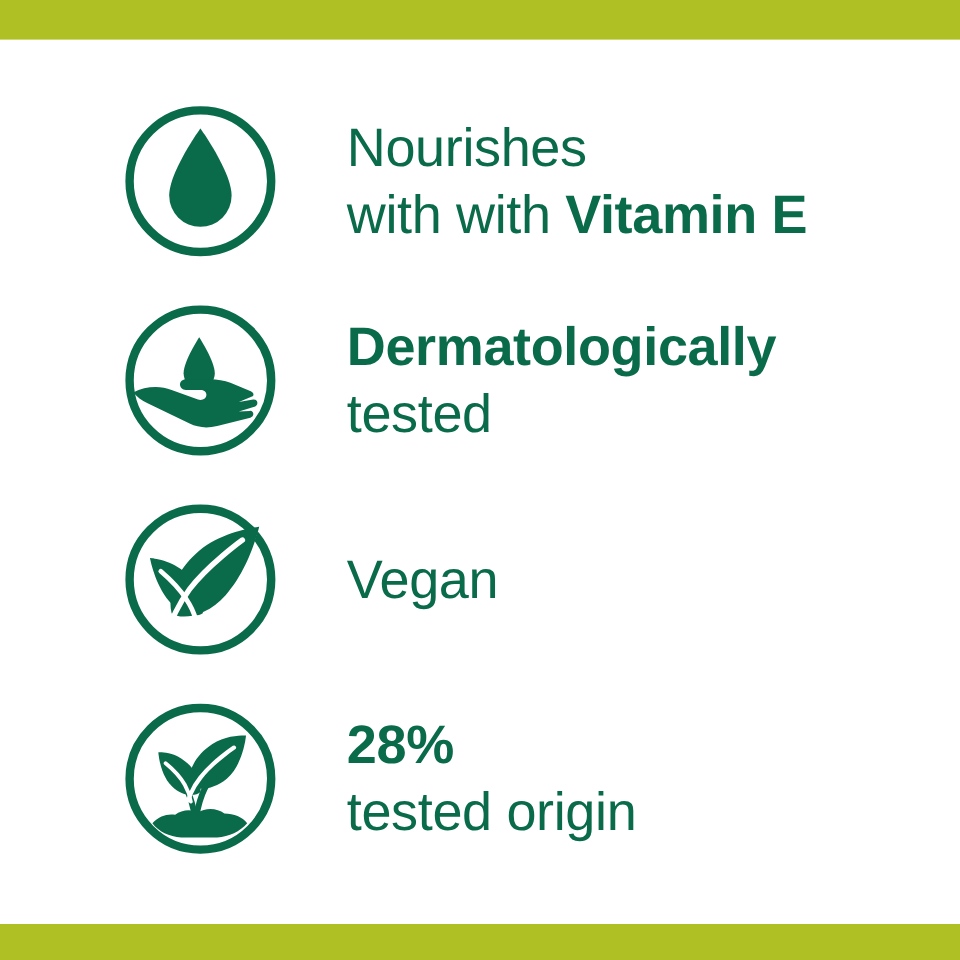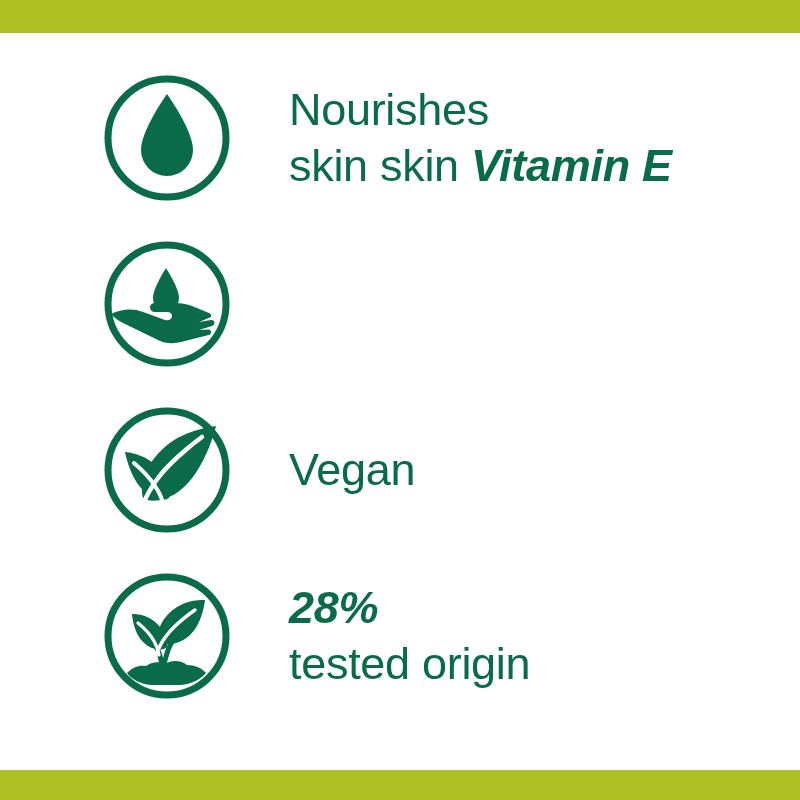--- a/index.html
+++ b/index.html
@@ -25,21 +25,21 @@
     left: 0;
     width: 800px;
     background: #AFC024;
   }
   .band-top    { top: 0;    height: 33px; }
   .band-bottom { top: 770px; height: 30px; }
 
   .features {
     position: absolute;
     left: 0;
-    top: 33px;
+    top: 46px;
     width: 800px;
     height: 737px;
     display: flex;
     flex-direction: column;
     justify-content: flex-start;
     padding-top: 22px;
     box-sizing: border-box;
   }
   .feature-row {
     display: flex;
@@ -63,21 +63,20 @@
     margin-left: 58px;
     color: #0A6B4A;
     font-size: 45px;
     line-height: 1.24;
     letter-spacing: -0.3px;
     font-weight: 400;
     max-width: 520px;
   }
   .feature-text .b {
     font-weight: 700;
-    font-style: italic;
   }
   .feature-text .line {
     display: block;
     white-space: nowrap;
   }
 </style>
 </head>
 <body>
 
 <div class="page">
@@ -88,33 +87,35 @@
 
     <div class="feature-row">
       <span class="feature-icon">
         <svg viewBox="0 0 128 128" xmlns="http://www.w3.org/2000/svg">
           <circle cx="64" cy="64" r="59" fill="none" stroke="#0A6B4A" stroke-width="7"></circle>
           <path d="M64 20 C64 20 90 56 90 76 A26 26 0 0 1 38 76 C38 56 64 20 64 20 Z" fill="#0A6B4A"></path>
         </svg>
       </span>
       <div class="feature-text">
         <span class="line"><span>Nourishes</span></span>
-        <span class="line"><span>skin skin </span><span class="b">Vitamin E</span></span>
+        <span class="line"><span>with with </span><span class="b">Vitamin E</span></span>
       </div>
     </div>
 
     <div class="feature-row">
       <span class="feature-icon">
         <svg viewBox="0 0 128 128" xmlns="http://www.w3.org/2000/svg">
           <circle cx="64" cy="64" r="59" fill="none" stroke="#0A6B4A" stroke-width="7"></circle>
           <path d="M63 28 C63 28 76 48 76 58 A13 13 0 0 1 50 58 C50 48 63 28 63 28 Z" fill="#0A6B4A"></path>
           <path d="M8 74 C18 69 30 68 40 72 L62 80 C66 81 69 79 69 76 C69 73.5 67 72 64 72 L52 72 C49 72 47 70 47 67.5 C47 65 49 63 52 63 L72 63 C78 63 84 64 89 66 L106 73 C108.5 74 109 76.5 107 77.5 L96 82 L108 80 C110 79.7 111.5 81 111.5 82.8 C111.5 84.3 110.5 85.5 109 86 L96 90 L105 89.4 C107 89.2 108.3 90.6 108.1 92.3 C107.9 93.7 107 94.7 105.6 95.1 L78 102 C70 104 62 103.5 55 100 L20 83 C15 80.6 11 77.6 8 74 Z" fill="#0A6B4A"></path>
         </svg>
       </span>
       <div class="feature-text">
+        <span class="line"><span class="b">Dermatologically</span></span>
+        <span class="line"><span>tested</span></span>
       </div>
     </div>
 
     <div class="feature-row">
       <span class="feature-icon">
         <svg viewBox="0 0 128 128" xmlns="http://www.w3.org/2000/svg">
           <defs>
             <mask id="leafMask">
               <rect x="0" y="0" width="128" height="128" fill="#fff"></rect>
               <path d="M112 22 C112 22 104 56 84 78 C68 96 48 98 40 92 C36 77 44 56 62 41 C82 25 112 22 112 22 Z" fill="#000" transform="translate(0,0)"></path>

